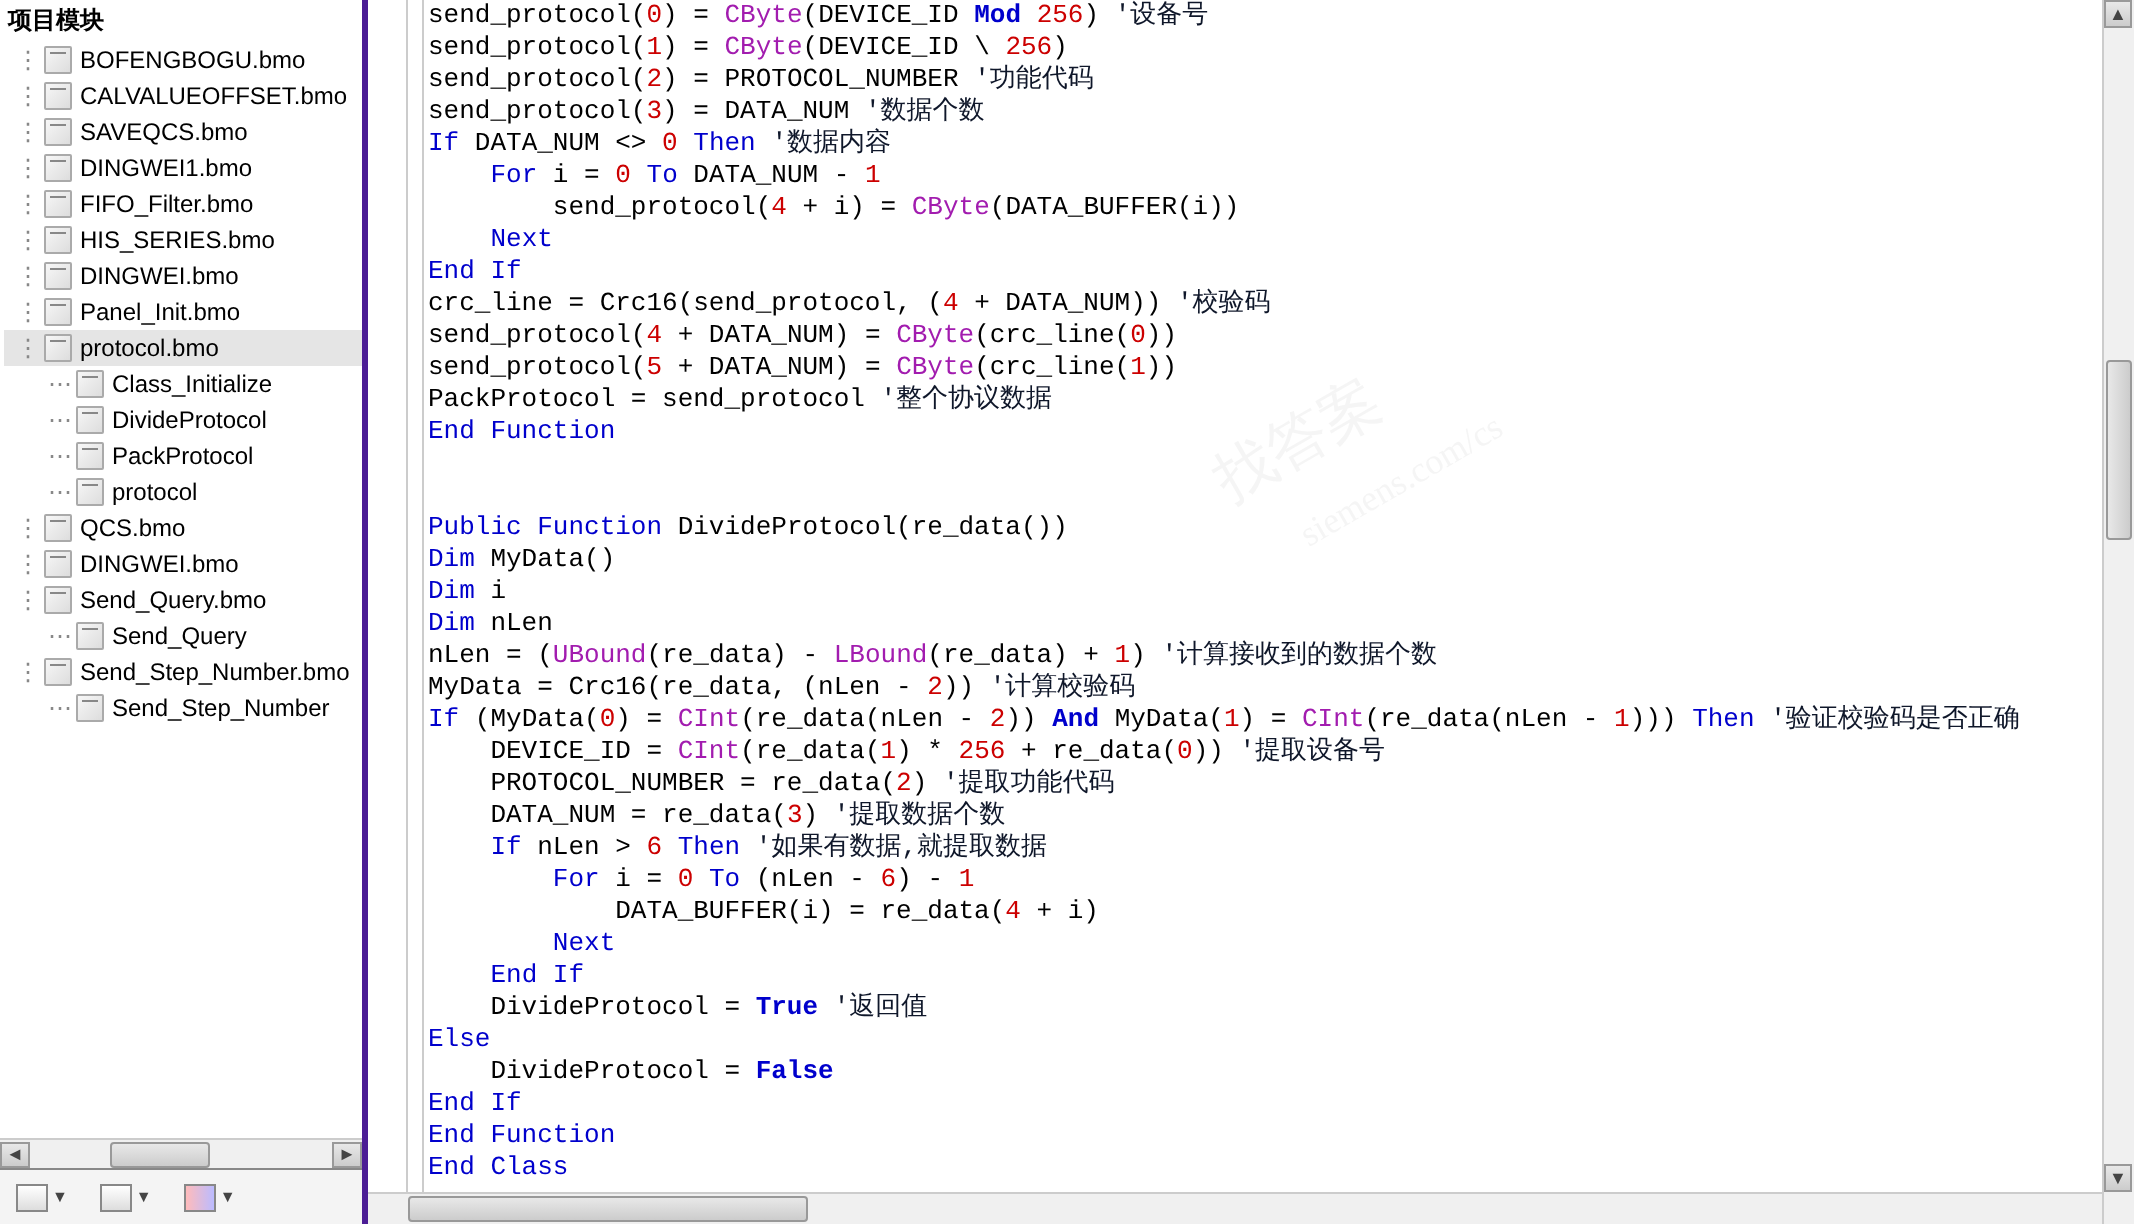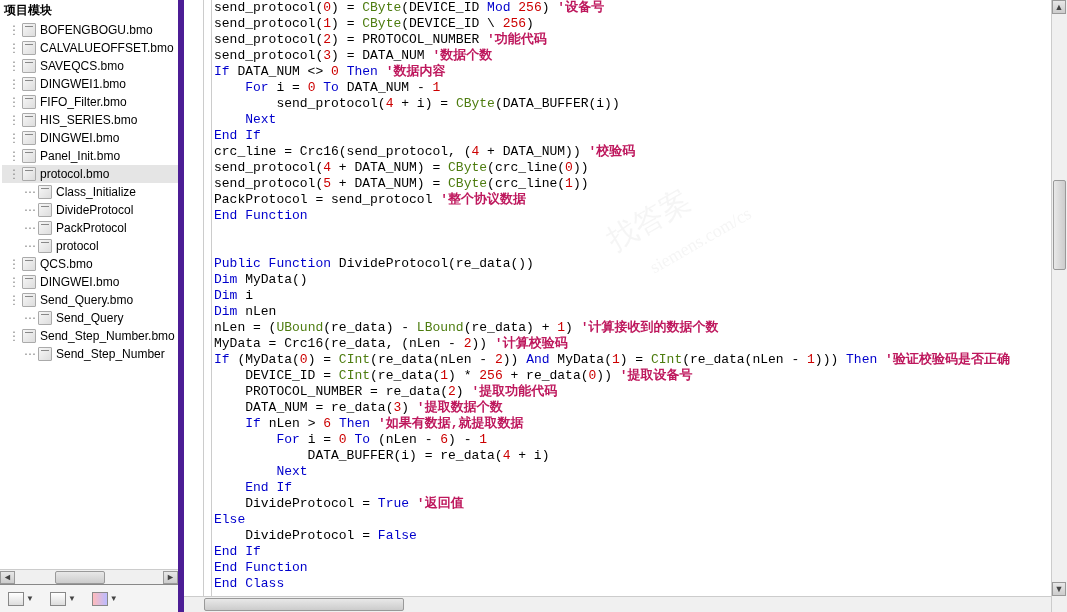--- a/index.html
+++ b/index.html
@@ -11,21 +11,21 @@
     width: 1067px;
     height: 612px;
   }
   .container {
     display: flex;
     width: 100%;
     height: 100%;
   }
   .sidebar {
     width: 184px;
-    border-right: 6px solid #4c1d95;
+    border-right: 3px solid #4c1d95;
     background: #fff;
     display: flex;
     flex-direction: column;
     position: relative;
   }
   .sidebar-header {
     font-weight: bold;
     padding: 2px 4px;
     font-size: 12px;
     white-space: nowrap;
@@ -135,24 +135,24 @@
     flex: 1;
     font-family: Consolas, "Courier New", monospace;
     font-size: 13px;
     line-height: 16px;
     white-space: pre;
     padding-left: 2px;
     overflow: hidden;
   }
   .kw { color: #0000cc; }
   .num { color: #cc0000; }
-  .func { color: #4d7c0f; }
-  .cm { color: #be185d; font-weight: bold; }
+  .func { color: #a21caf; }
+  .cm { color: #0f172a; }
   .id { color: #000; }
-  .bold { font-weight: normal; }
+  .bold { font-weight: bold; }
   .vscroll {
     width: 16px;
     background: #f0f0f0;
     border-left: 1px solid #ccc;
     position: relative;
   }
   .vscroll-thumb {
     position: absolute;
     top: 180px;
     left: 1px;

